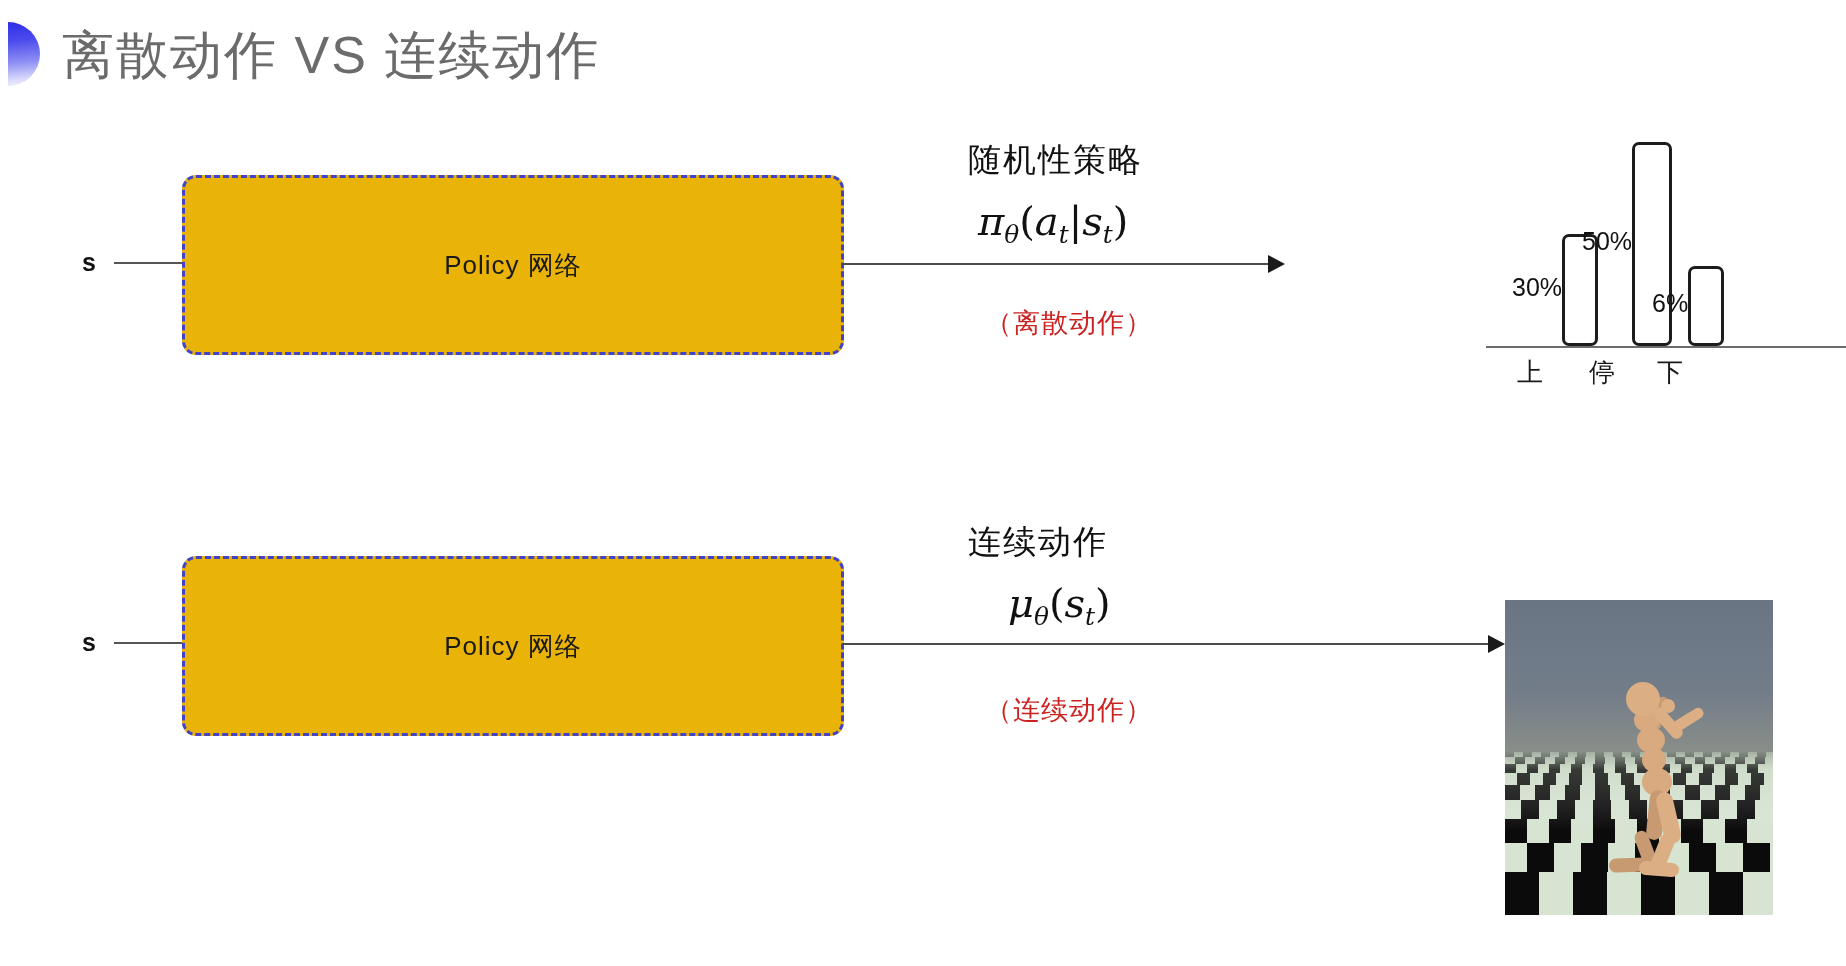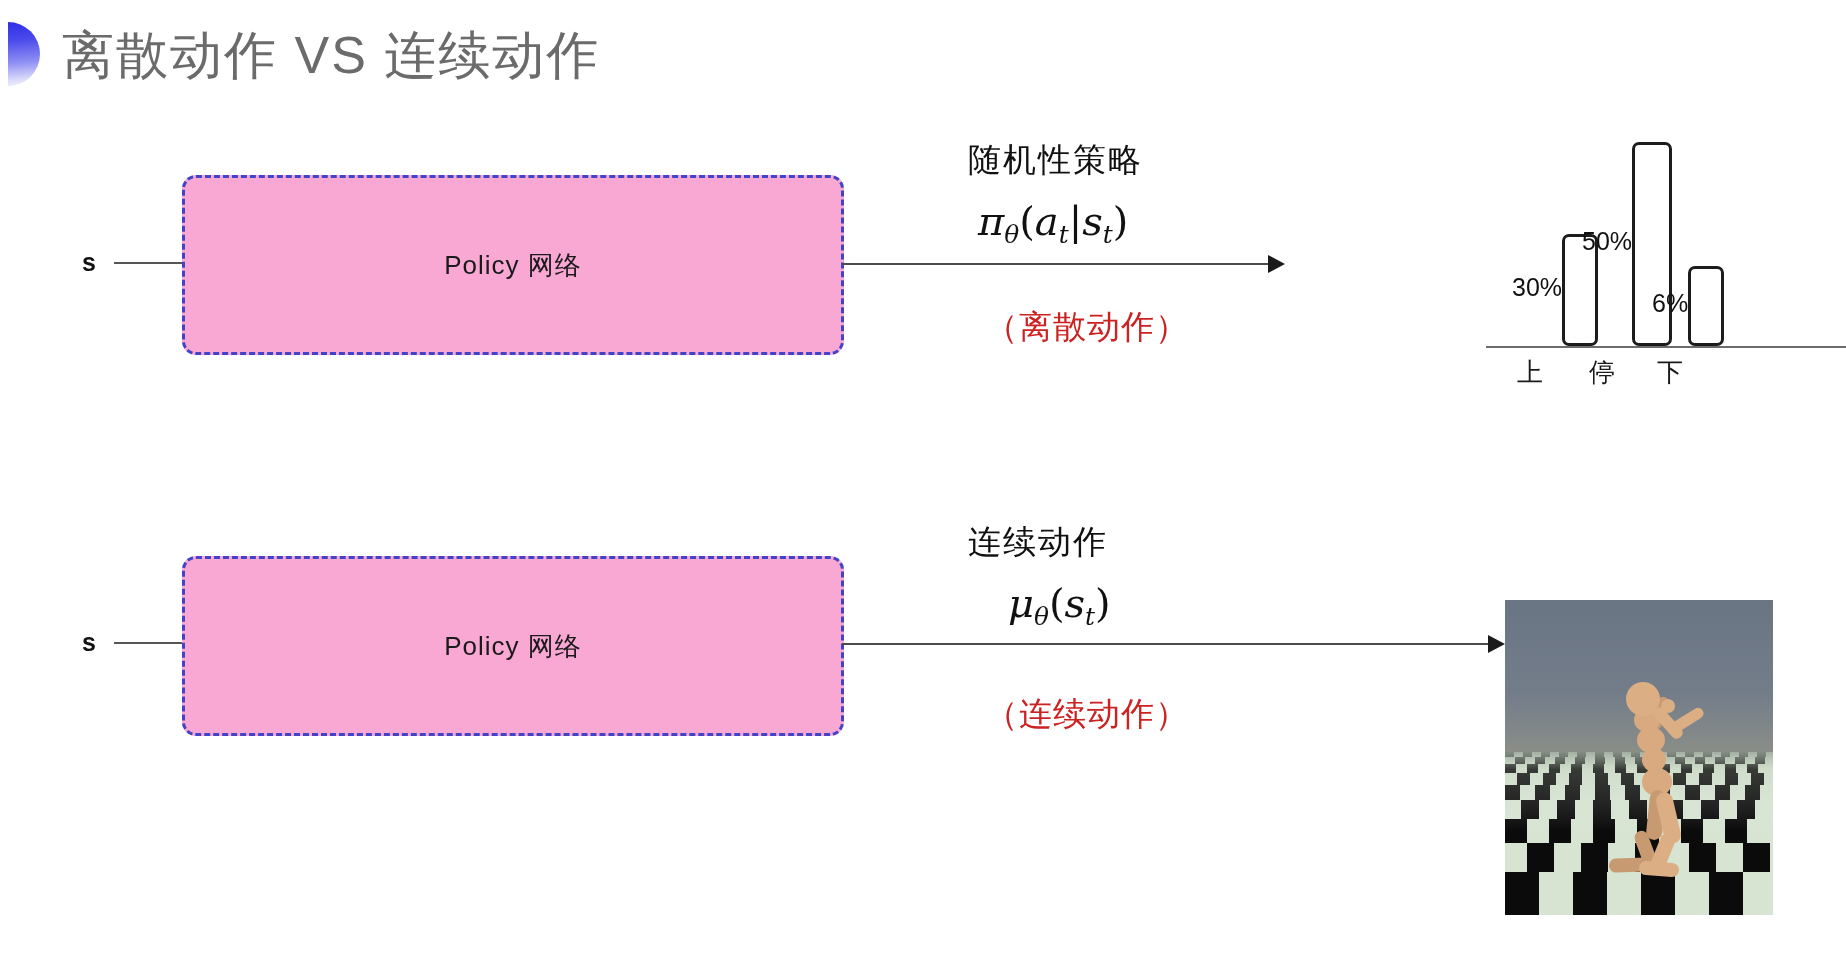--- a/index.html
+++ b/index.html
@@ -61,21 +61,21 @@
     width: 0;
     height: 0;
     border-left: 15px solid #222222;
     border-top: 8px solid transparent;
     border-bottom: 8px solid transparent;
   }
   .policy-box {
     position: absolute;
     border: 3px dashed #4343c8;
     border-radius: 14px;
-    background: #f9a8d4;
+    background: #eab308;
     display: flex;
     align-items: center;
     justify-content: center;
   }
   .policy-box-label {
     font-size: 26px;
     color: #1a1a1a;
     letter-spacing: 1px;
   }
   .out-arrow {
@@ -114,21 +114,21 @@
   .policy-formula .sub {
     font-size: 0.62em;
     vertical-align: -0.32em;
     font-style: italic;
   }
   .policy-formula .paren {
     font-style: normal;
   }
   .action-note {
     position: absolute;
-    font-size: 33px;
+    font-size: 27px;
     color: #cc2222;
     letter-spacing: 1px;
     white-space: nowrap;
   }
 
   
   #bar-chart {
     position: absolute;
     left: 1486px;
     top: 96px;

